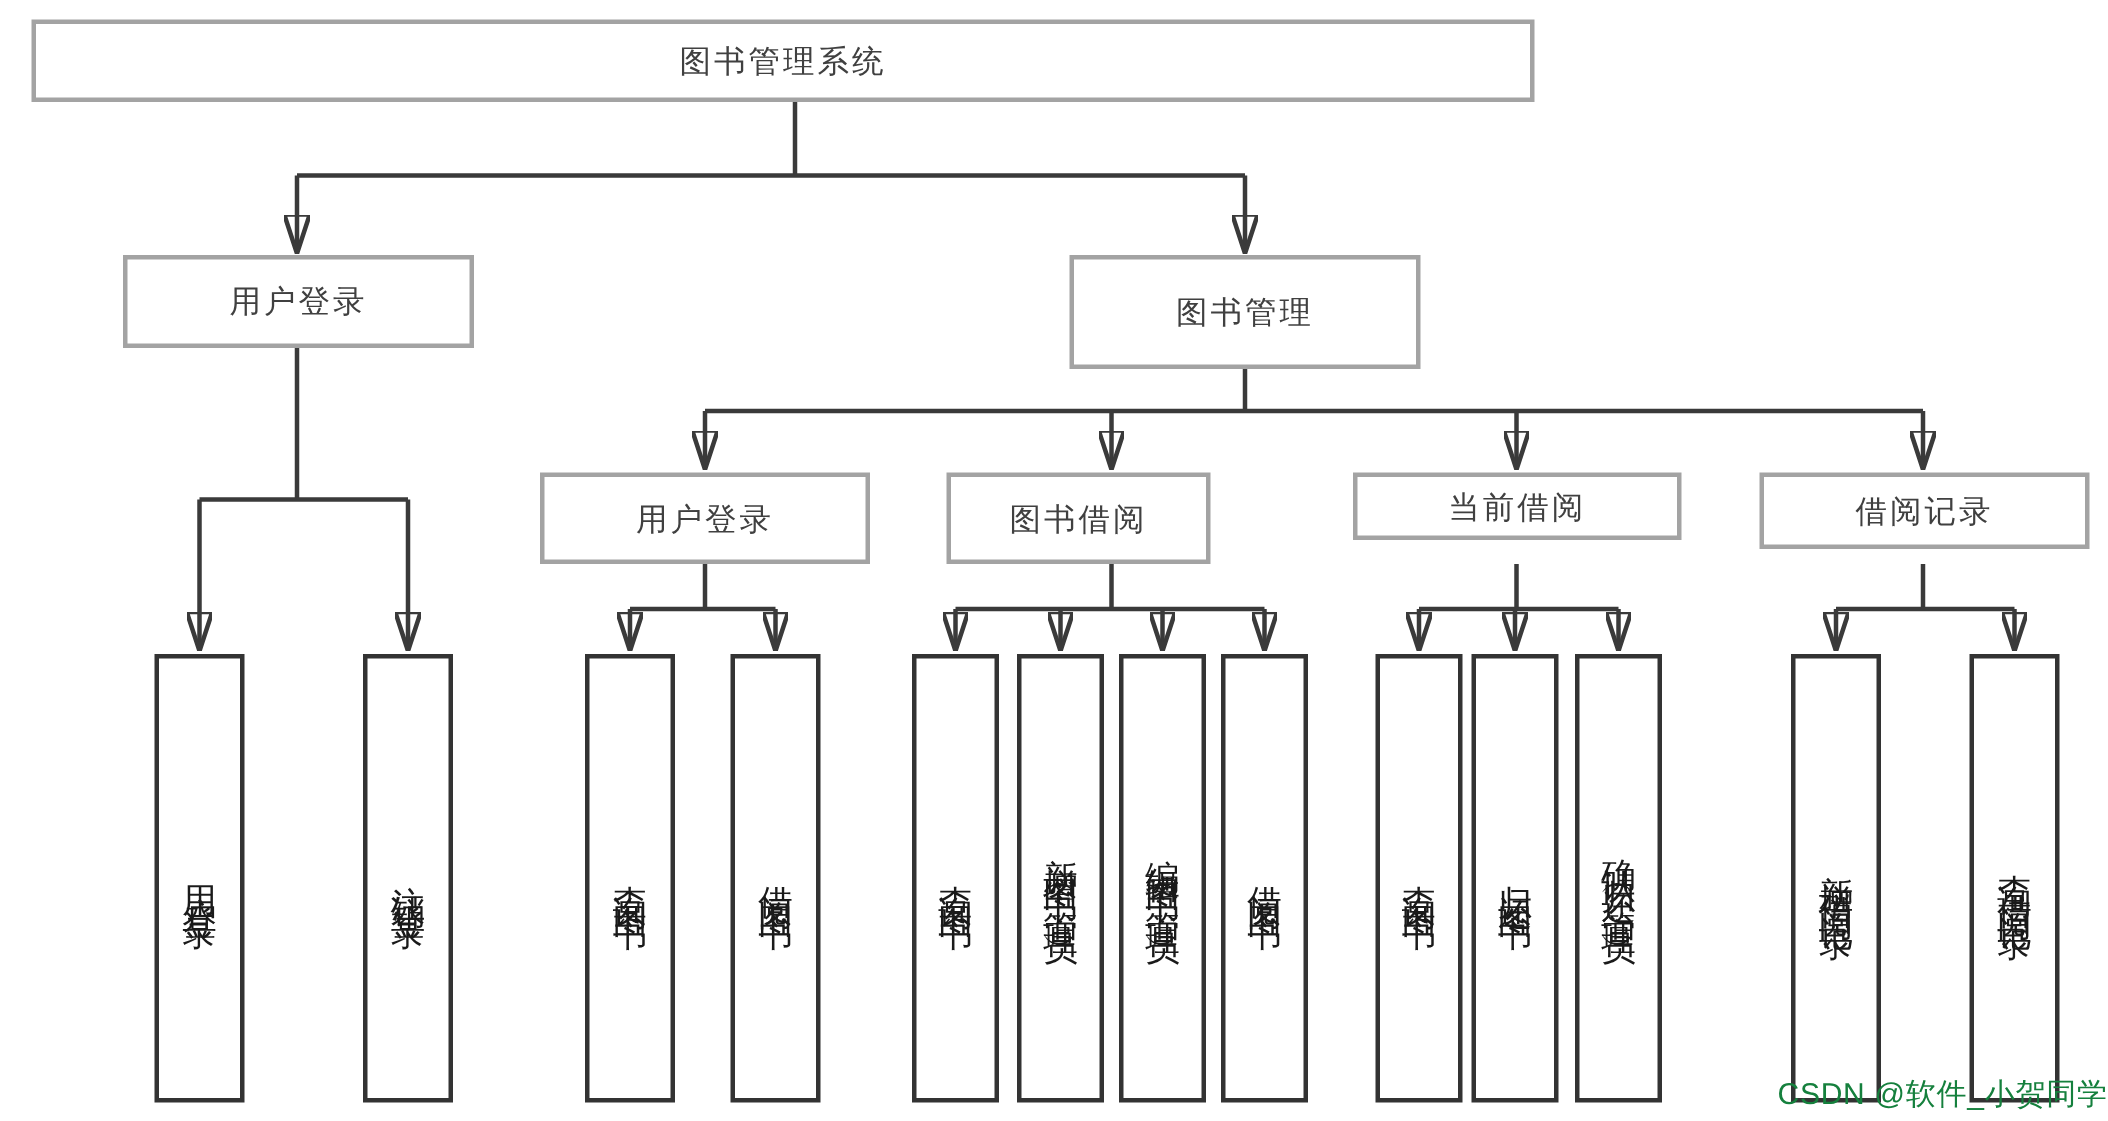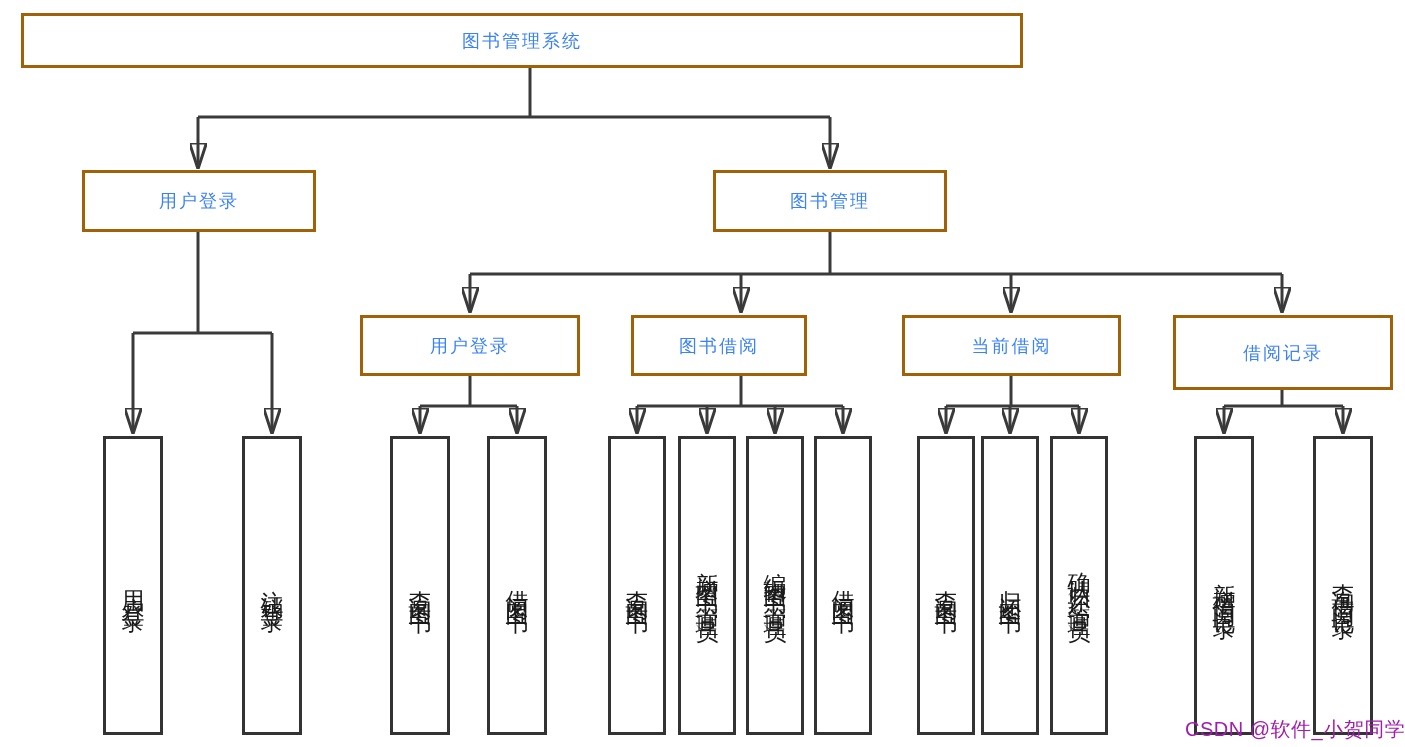--- a/index.html
+++ b/index.html
@@ -18,27 +18,27 @@
     width: 1405px; height: 747px;
     pointer-events: none;
   }
   .wires path {
     fill: none;
     stroke: #3a3a3a;
     stroke-width: 3;
   }
   .box {
     position: absolute;
-    border: 3px solid #a16207;
+    border: 3px solid #a3a3a3;
     background: #ffffff;
     display: flex;
     align-items: center;
     justify-content: center;
-    color: #3b82f6;
-    font-size: 18px;
+    color: #404040;
+    font-size: 21px;
     letter-spacing: 2px;
     white-space: nowrap;
   }
   .vbox {
     position: absolute;
     border: 3px solid #333333;
     background: #ffffff;
     display: flex;
     align-items: center;
     justify-content: center;
@@ -49,21 +49,21 @@
     text-orientation: mixed;
     font-size: 23px;
     letter-spacing: 7px;
     line-height: 1;
   }
   .watermark {
     position: absolute;
     left: 1185px;
     top: 716px;
     font-size: 20px;
-    color: #a21caf;
+    color: #15803d;
     letter-spacing: 0.5px;
     white-space: nowrap;
   }
 </style>
 </head>
 <body>
 
 <div class="stage">
 
   <svg class="wires" viewBox="0 0 1405 747" xmlns="http://www.w3.org/2000/svg">
@@ -124,26 +124,26 @@
       <path d="M1282,376 V406"></path>
       <path d="M1224,406 H1343"></path>
       <path d="M1224,406 V433" marker-end="url(#arrow)"></path>
       <path d="M1343,406 V433" marker-end="url(#arrow)"></path>
     </g>
   </svg>
 
   <div class="box" style="left:21px; top:13px; width:1002px; height:55px;">图书管理系统</div>
 
   <div class="box" style="left:82px; top:170px; width:234px; height:62px;">用户登录</div>
-  <div class="box" style="left:713px; top:170px; width:234px; height:62px;">图书管理</div>
+  <div class="box" style="left:713px; top:170px; width:234px; height:76px;">图书管理</div>
 
   <div class="box" style="left:360px; top:315px; width:220px; height:61px;">用户登录</div>
   <div class="box" style="left:631px; top:315px; width:176px; height:61px;">图书借阅</div>
-  <div class="box" style="left:902px; top:315px; width:219px; height:61px;">当前借阅</div>
-  <div class="box" style="left:1173px; top:315px; width:220px; height:75px;">借阅记录</div>
+  <div class="box" style="left:902px; top:315px; width:219px; height:45px;">当前借阅</div>
+  <div class="box" style="left:1173px; top:315px; width:220px; height:51px;">借阅记录</div>
 
   <div class="vbox" style="left:103px; top:436px; width:60px; height:299px;">
     <span>用户登录</span>
   </div>
   <div class="vbox" style="left:242px; top:436px; width:60px; height:299px;">
     <span>注销登录</span>
   </div>
 
   <div class="vbox" style="left:390px; top:436px; width:60px; height:299px;">
     <span>查询图书</span>

